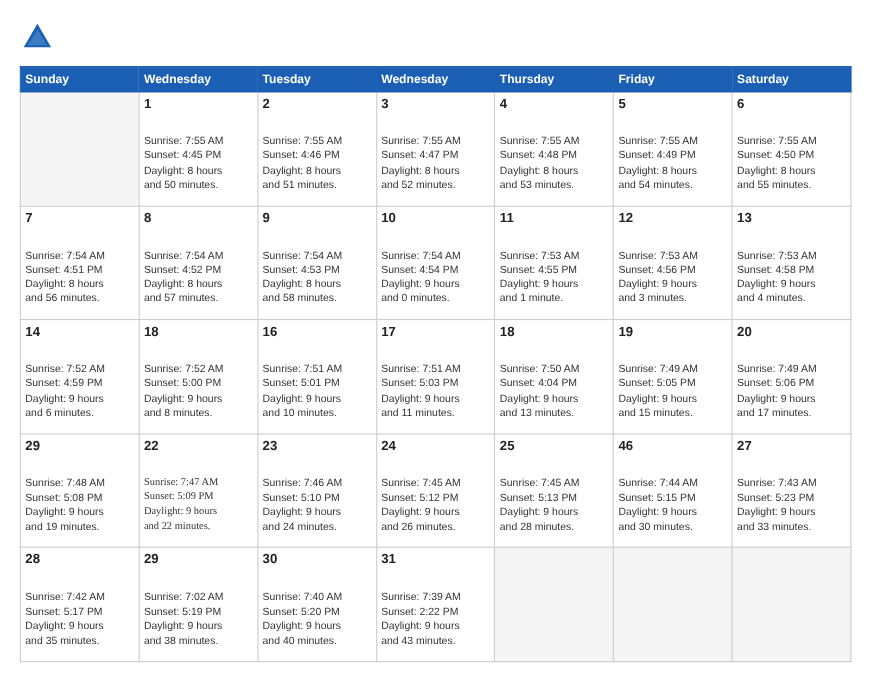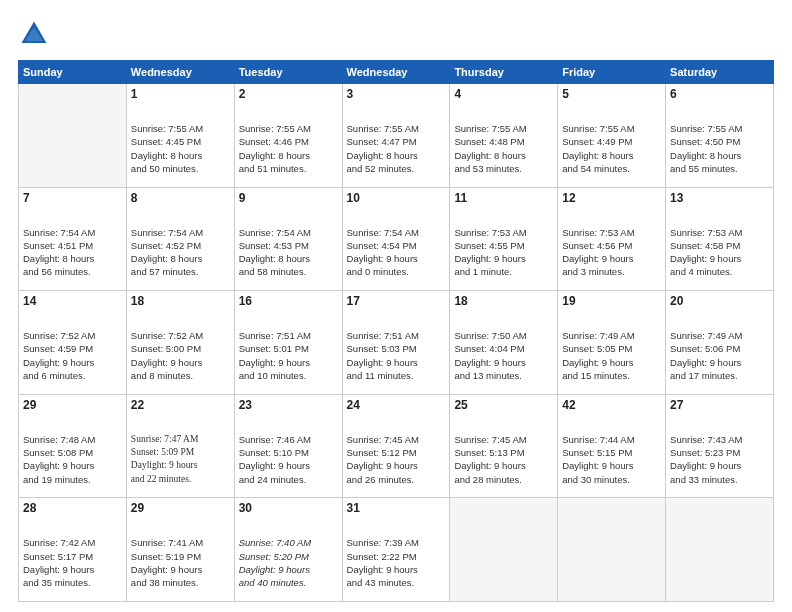--- a/index.html
+++ b/index.html
@@ -316,21 +316,21 @@
 and 26 minutes.</div>
           </td>
           <td>
             <span class="day-number">25</span>
             <div class="day-info" style="white-space: pre-line;">Sunrise: 7:45 AM
 Sunset: 5:13 PM
 Daylight: 9 hours
 and 28 minutes.</div>
           </td>
           <td>
-            <span class="day-number">42</span>
+            <span class="day-number">46</span>
             <div class="day-info" style="white-space: pre-line;">Sunrise: 7:44 AM
 Sunset: 5:15 PM
 Daylight: 9 hours
 and 30 minutes.</div>
           </td>
           <td>
             <span class="day-number">27</span>
             <div class="day-info" style="white-space: pre-line;">Sunrise: 7:43 AM
 Sunset: 5:23 PM
 Daylight: 9 hours
@@ -340,28 +340,28 @@
         <tr class="last-row">
           <td>
             <span class="day-number">28</span>
             <div class="day-info" style="white-space: pre-line;">Sunrise: 7:42 AM
 Sunset: 5:17 PM
 Daylight: 9 hours
 and 35 minutes.</div>
           </td>
           <td>
             <span class="day-number">29</span>
-            <div class="day-info" style="white-space: pre-line;">Sunrise: 7:41 AM
+            <div class="day-info" style="white-space: pre-line;">Sunrise: 7:02 AM
 Sunset: 5:19 PM
 Daylight: 9 hours
 and 38 minutes.</div>
           </td>
           <td>
             <span class="day-number">30</span>
-            <div class="day-info" style="white-space: pre-line; font-style: italic;">Sunrise: 7:40 AM
+            <div class="day-info" style="white-space: pre-line;">Sunrise: 7:40 AM
 Sunset: 5:20 PM
 Daylight: 9 hours
 and 40 minutes.</div>
           </td>
           <td>
             <span class="day-number">31</span>
             <div class="day-info" style="white-space: pre-line;">Sunrise: 7:39 AM
 Sunset: 2:22 PM
 Daylight: 9 hours
 and 43 minutes.</div>

